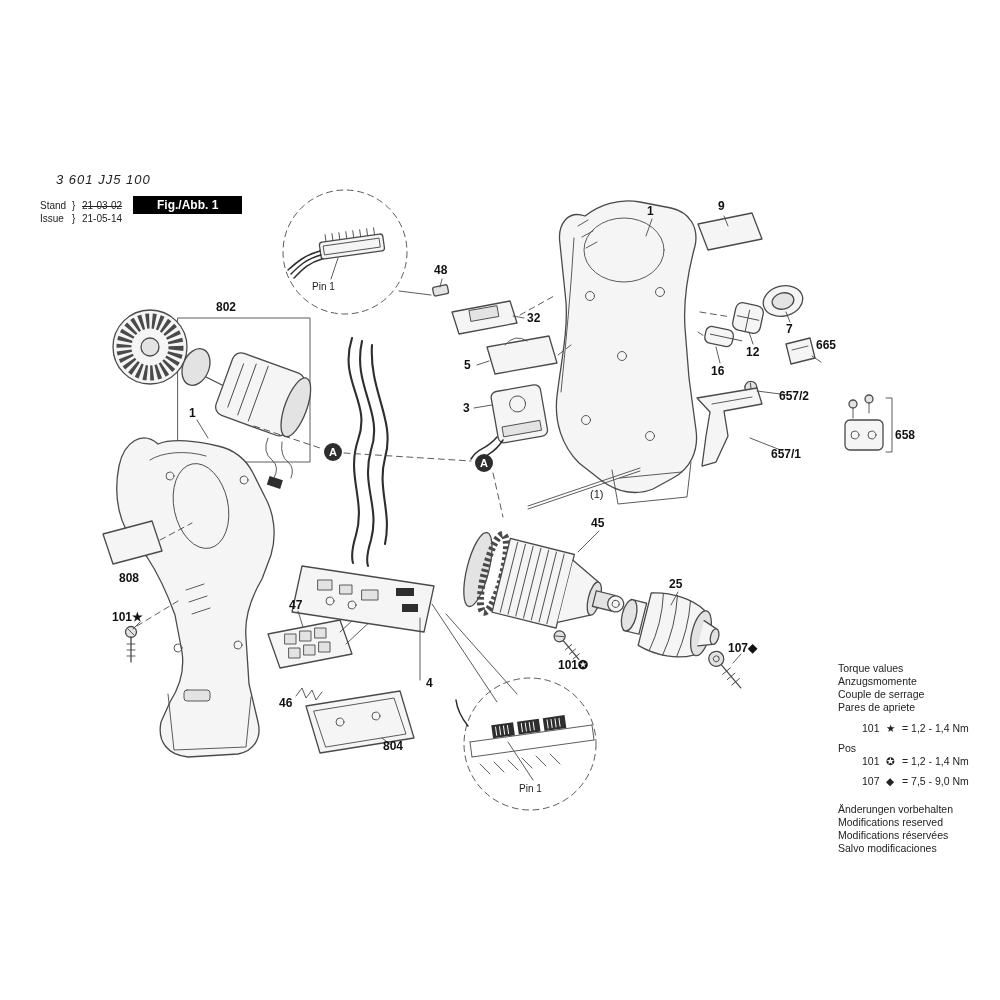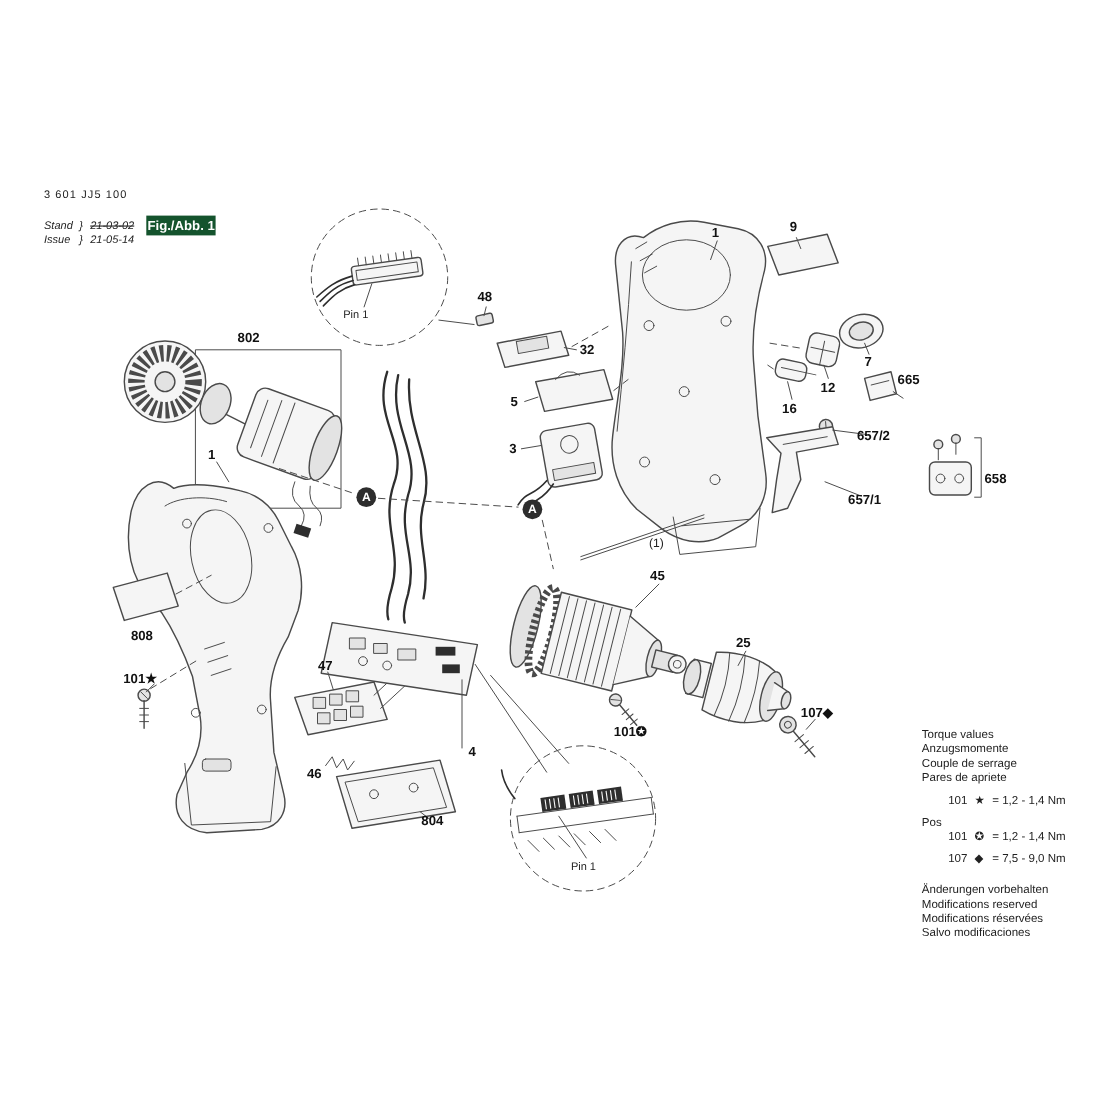--- a/index.html
+++ b/index.html
@@ -12,28 +12,28 @@
   .fillM{fill:#e3e3e3;}
   .dash{stroke-dasharray:6,4.5;}
   .wire{fill:none;stroke:#2e2e2e;stroke-width:2.1;stroke-linecap:round;}
   .wthin{stroke-width:1.5;}
   .dark{fill:#2e2e2e;stroke:none;}
   .callout{position:absolute;font-size:12px;font-weight:bold;color:#111;white-space:nowrap;}
   .sm{position:absolute;font-size:10px;font-weight:normal;color:#222;white-space:nowrap;}
   .ref{position:absolute;font-size:11px;font-weight:normal;color:#222;}
   .amarker{position:absolute;width:18px;height:18px;border-radius:50%;background:#2d2d2d;color:#fff;
            font-size:11px;font-weight:bold;display:flex;align-items:center;justify-content:center;}
-  .hdr{position:absolute;left:40px;top:172px;font-size:10px;letter-spacing:1px;color:#222;}
-  .meta{position:absolute;left:40px;top:199px;font-size:10px;color:#222;font-style:italic;}
+  .hdr{position:absolute;left:56px;top:172px;font-size:13px;letter-spacing:1px;color:#222;font-style:italic;}
+  .meta{position:absolute;left:40px;top:199px;font-size:10px;color:#222;}
   .meta-row{display:flex;align-items:center;height:13px;}
   .meta-label{display:inline-block;width:32px;}
   .meta-brace{display:inline-block;width:10px;}
   .strike{text-decoration:line-through;}
-  .figbox{position:absolute;left:133px;top:196px;background:#14532d;color:#fff;font-size:12px;
-          font-weight:bold;padding:2px 1px;}
+  .figbox{position:absolute;left:133px;top:196px;background:#000000;color:#fff;font-size:12px;
+          font-weight:bold;padding:2px 24px;}
   .torque{position:absolute;left:838px;top:662px;font-size:10.5px;line-height:13px;color:#222;}
   .trow{display:flex;}
   .tpos{display:inline-block;width:24px;margin-top:20px;}
   .tnum{display:inline-block;width:24px;}
   .tsym{display:inline-block;width:16px;}
   .tgap{height:8px;}
 </style>
 </head>
 <body>
 

